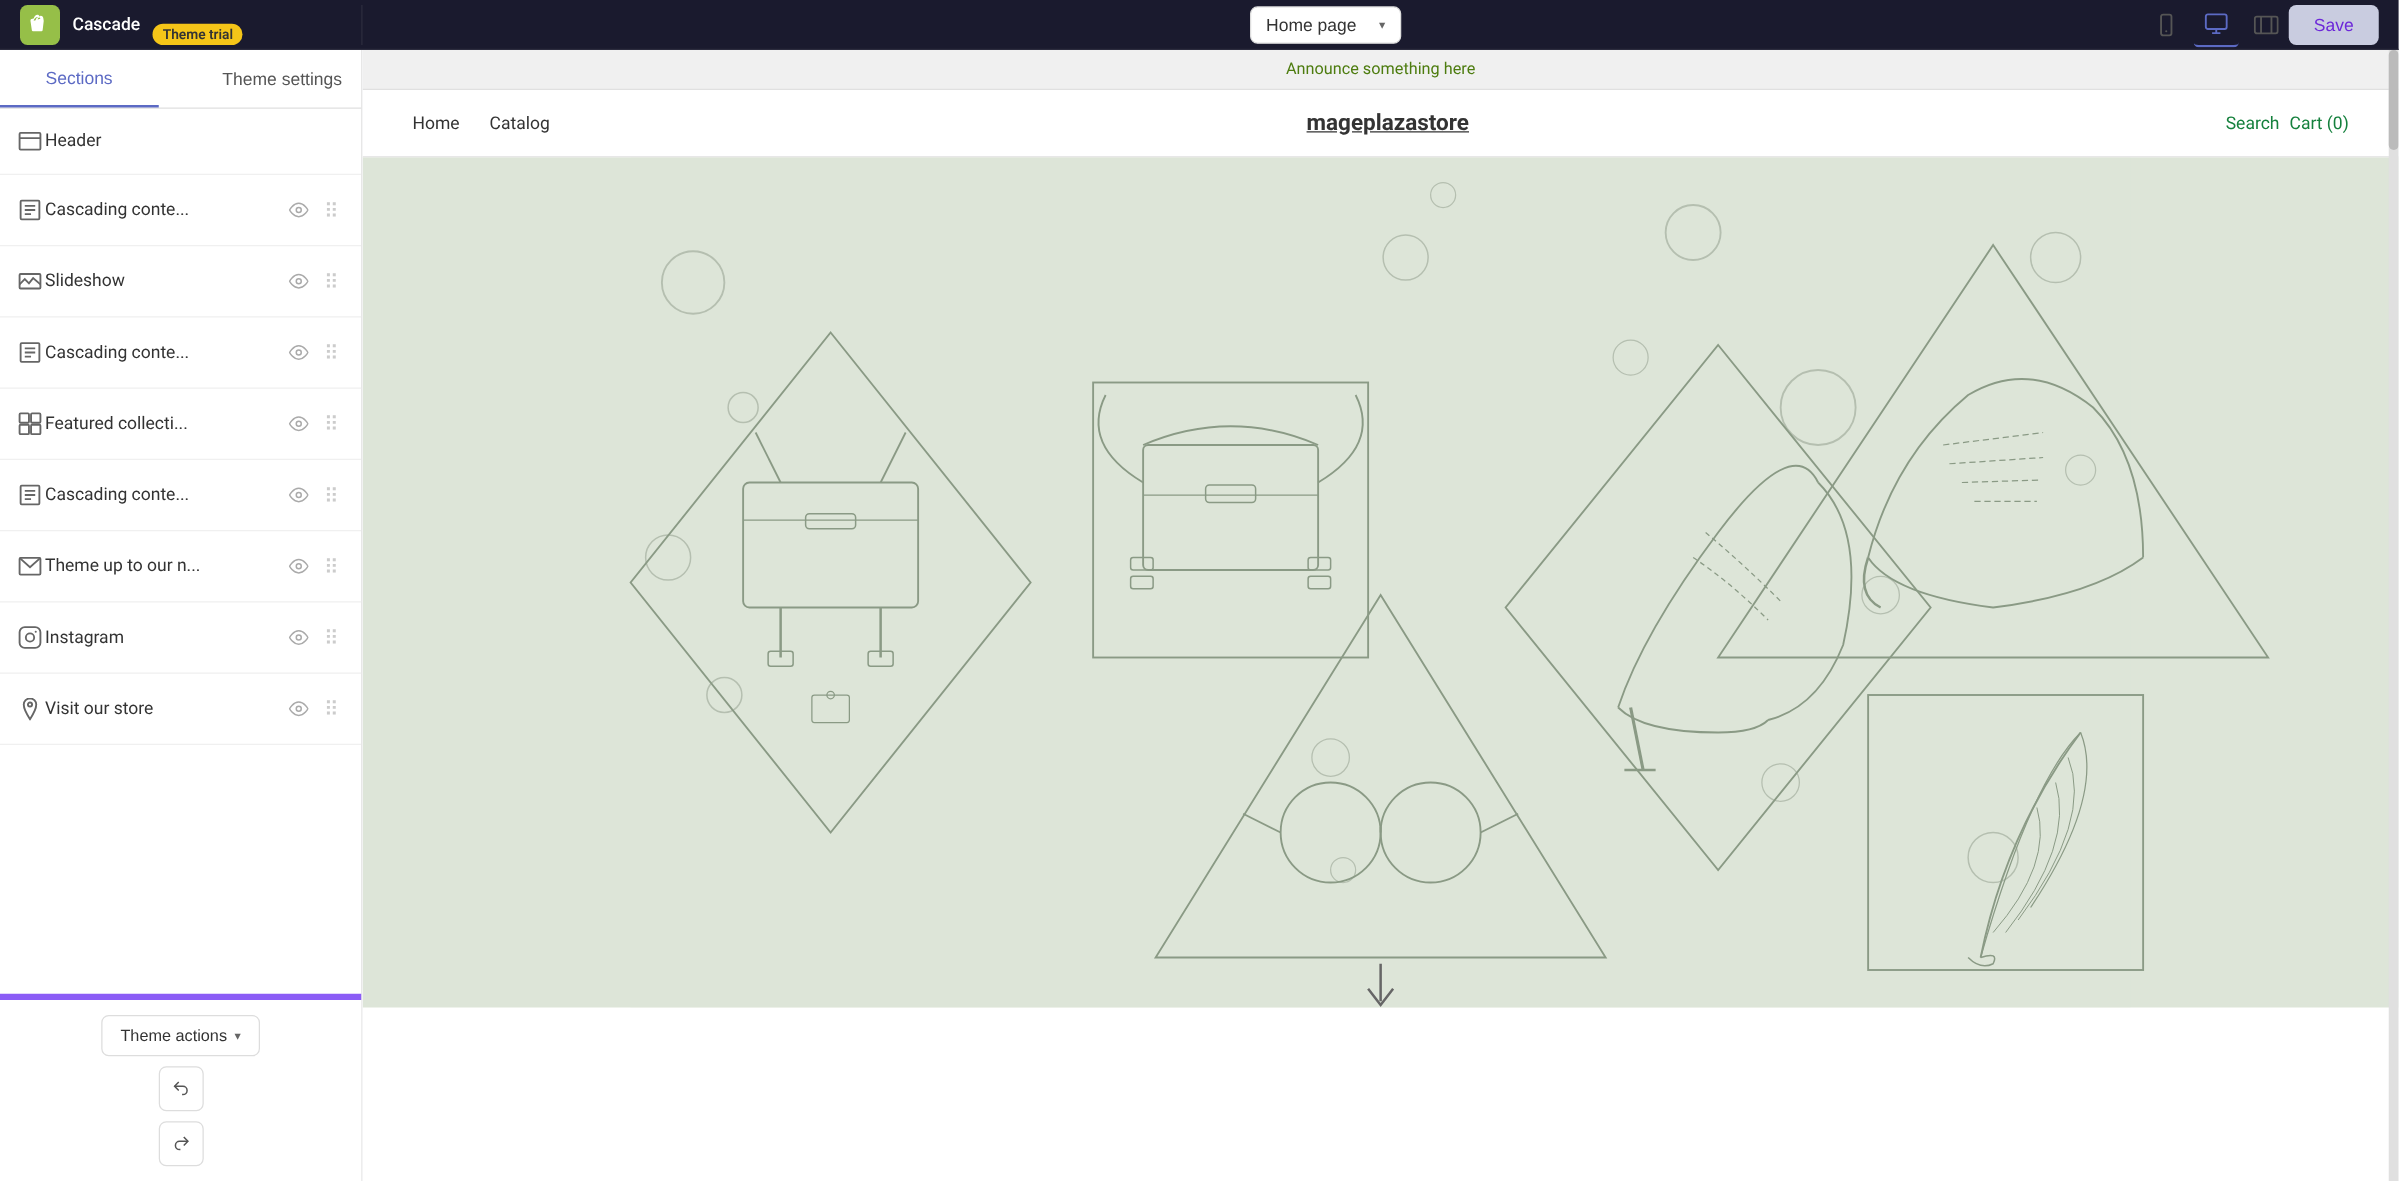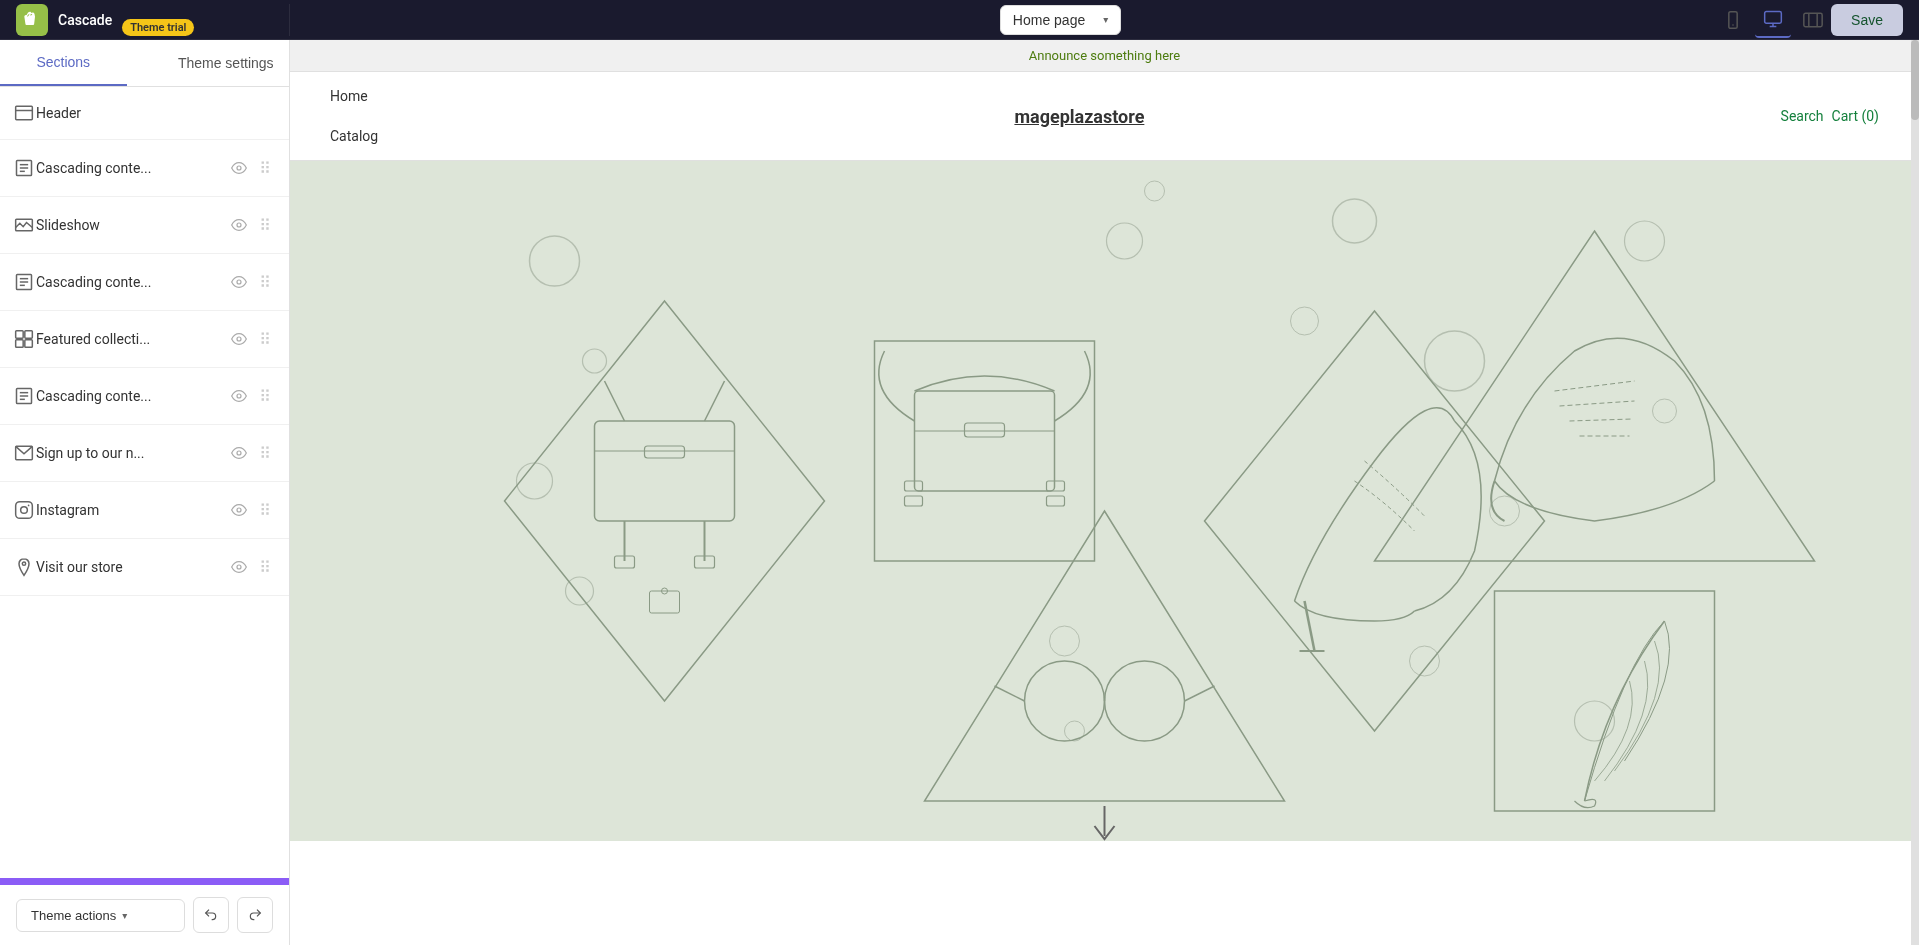--- a/index.html
+++ b/index.html
@@ -44,21 +44,21 @@
     }
     .view-btn {
       width: 36px; height: 36px; border: none; background: transparent;
       border-radius: 4px; cursor: pointer; display: flex; align-items: center; justify-content: center;
       color: #555;
     }
     .view-btn.active { border-bottom: 2px solid #5c6ac4; color: #5c6ac4; }
     .view-btn svg { width: 20px; height: 20px; }
 
     .save-btn {
-      background: #c9cce0; color: #14532d; border: none;
+      background: #c9cce0; color: #6d28d9; border: none;
       padding: 8px 20px; border-radius: 6px; font-size: 14px;
       font-weight: 500; cursor: pointer; margin-right: 16px;
     }
 
     
     #main { display: flex; flex: 1; overflow: hidden; }
 
     
     #sidebar {
       width: 290px; background: white; border-right: 1px solid #e0e0e0;
@@ -100,23 +100,24 @@
       width: 28px; height: 28px; display: flex; align-items: center;
       justify-content: center; color: #aaa; cursor: pointer; border-radius: 4px;
     }
     .section-drag {
       width: 24px; height: 24px; display: flex; align-items: center;
       justify-content: center; color: #ccc; cursor: grab;
     }
 
     
     .sidebar-bottom {
-      padding: 12px 16px; border-top: 7px solid #8b5cf6;
+      padding: 12px 16px; border-top: 5px solid #8b5cf6;
       display: flex; align-items: center; gap: 8px; flex-shrink: 0;
       background: white;
+      flex-direction: column;
     }
     .theme-actions-btn {
       display: flex; align-items: center; gap: 6px;
       background: white; border: 1px solid #ddd; border-radius: 6px;
       padding: 8px 14px; font-size: 13px; font-weight: 500; cursor: pointer;
       color: #333; flex: 1;
     }
     .theme-actions-btn .chevron { font-size: 10px; color: #666; }
     .icon-btn {
       width: 36px; height: 36px; border: 1px solid #ddd; border-radius: 6px;
@@ -139,21 +140,21 @@
       padding: 8px; font-size: 13px; color: #4d7c0f;
       border-bottom: 1px solid #e0e0e0;
     }
 
     
     .store-nav {
       display: flex; align-items: center; justify-content: space-between;
       padding: 16px 40px; border-bottom: 1px solid #e0e0e0;
       background: white;
     }
-    .store-nav .nav-links { display: flex; gap: 24px; flex-direction: column; }
+    .store-nav .nav-links { display: flex; gap: 24px; }
     .store-nav .nav-links a { font-size: 14px; color: #333; text-decoration: none; }
     .store-nav .store-brand { font-size: 18px; font-weight: 700; color: #333; text-decoration: underline; }
     .store-nav .nav-right { display: flex; gap: 8px; font-size: 14px; color: #15803d; }
 
     
     .hero-section {
       background: #dde5d8; min-height: 680px;
       display: flex; align-items: center; justify-content: center;
       position: relative; overflow: hidden;
     }
@@ -331,21 +332,21 @@
         <div class="section-drag">⠿</div>
       </div>
 
       <div class="section-item">
         <div class="section-icon">
           <svg viewBox="0 0 24 24" fill="none" stroke="currentColor" stroke-width="1.8">
             <rect x="2" y="4" width="20" height="16" rx="1"></rect>
             <polyline points="2,4 12,13 22,4"></polyline>
           </svg>
         </div>
-        <span class="section-label">Sign up to our n...</span>
+        <span class="section-label">Theme up to our n...</span>
         <div class="section-eye">
           <svg viewBox="0 0 24 24" fill="none" stroke="currentColor" stroke-width="1.8" width="16" height="16">
             <path d="M1 12s4-8 11-8 11 8 11 8-4 8-11 8-11-8-11-8z"></path>
             <circle cx="12" cy="12" r="3"></circle>
           </svg>
         </div>
         <div class="section-drag">⠿</div>
       </div>
 
       <div class="section-item">

